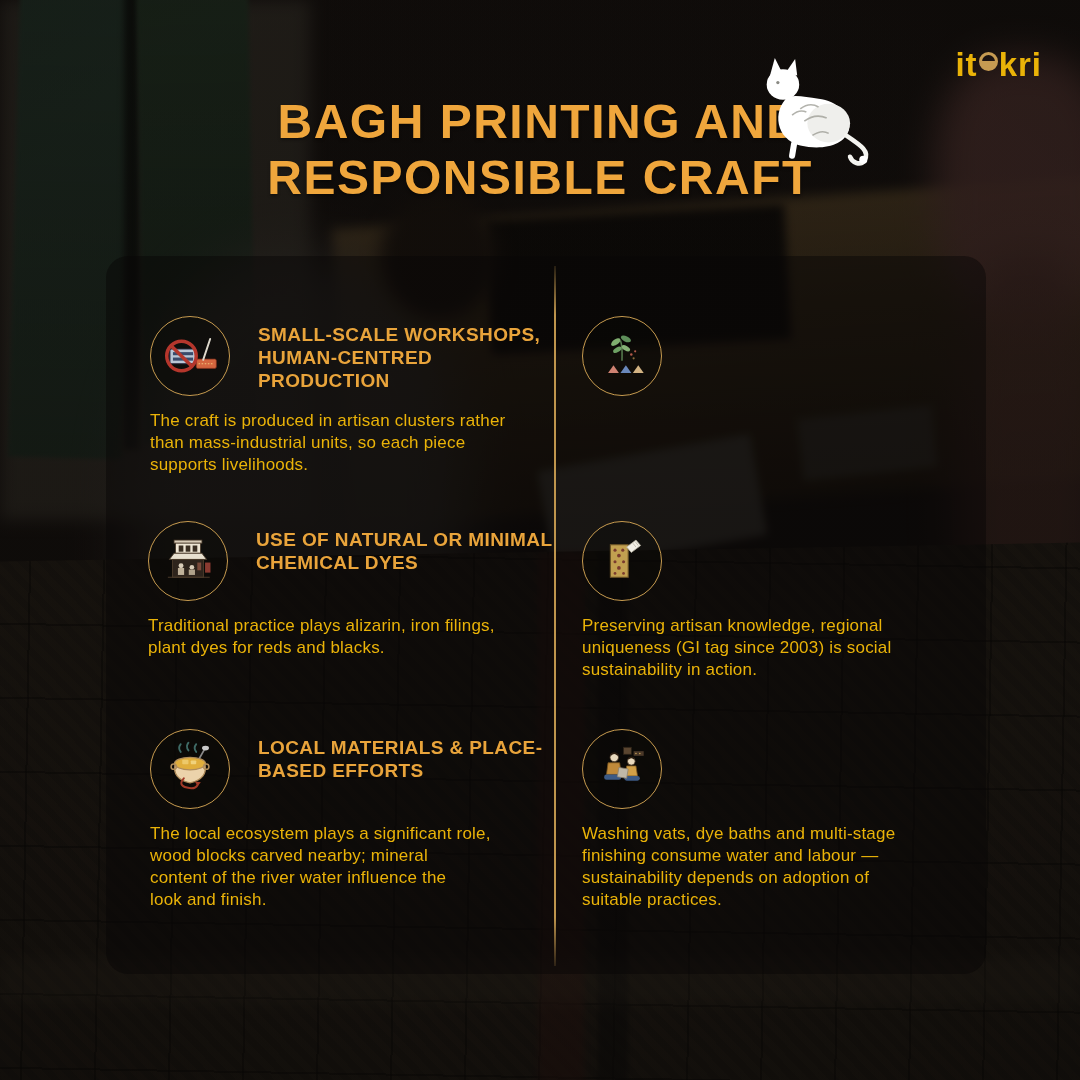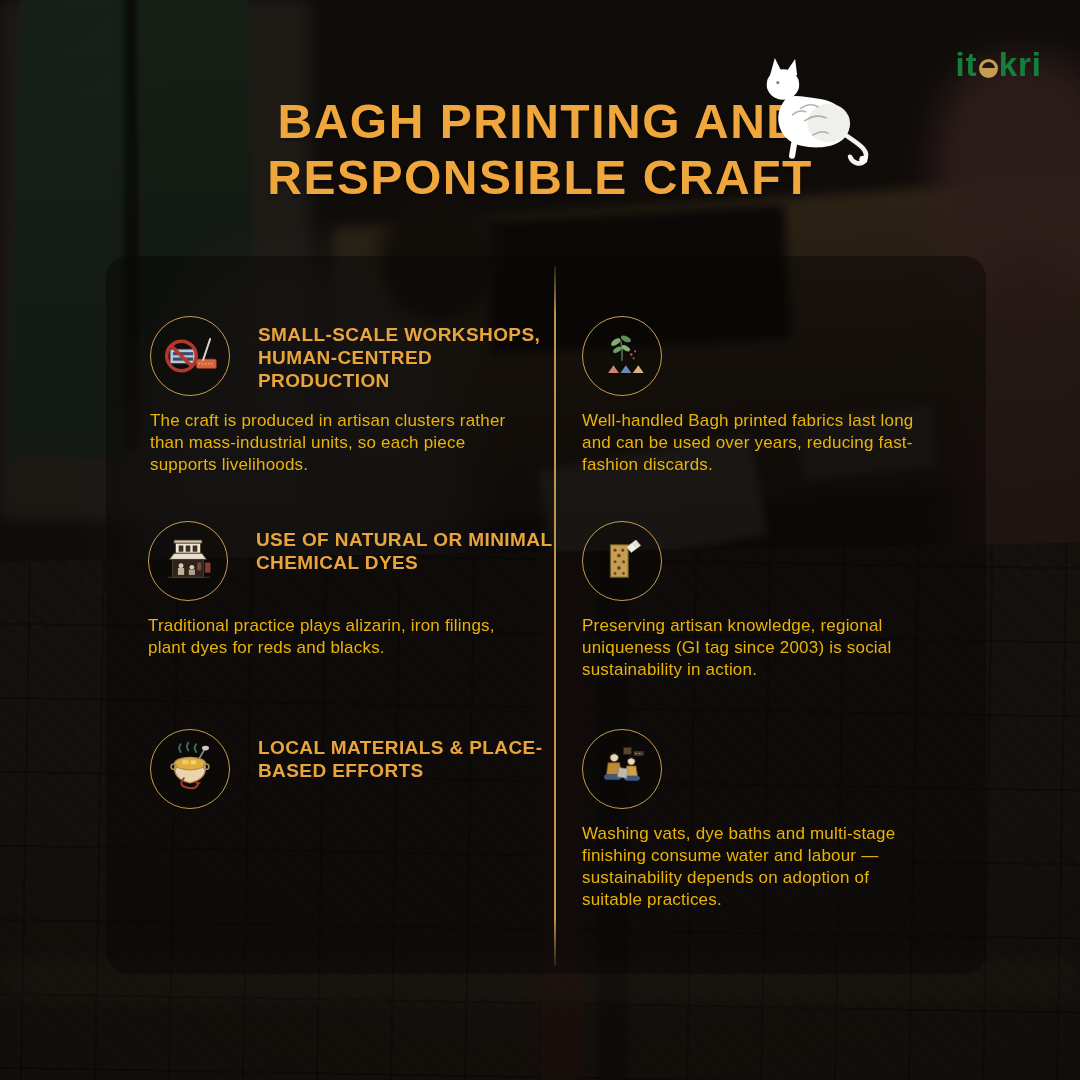--- a/index.html
+++ b/index.html
@@ -36,21 +36,21 @@
   .bg-stripe2{left:598px;top:552px;width:30px;height:530px;background:#0e0d0d;opacity:.65;filter:blur(2px);}
   .bg-band{left:0;top:958px;width:1080px;height:46px;background:#8a7a5c;opacity:.15;filter:blur(7px);}
   .overlay{position:absolute;inset:0;background:
     radial-gradient(135% 105% at 50% 40%, rgba(10,8,6,.40) 42%, rgba(6,5,4,.62) 100%),
     linear-gradient(180deg, rgba(10,8,6,.36), rgba(10,8,6,.50));}
   .panel{position:absolute;left:106px;top:256px;width:880px;height:718px;background:rgba(8,7,6,.48);border-radius:22px;}
   .divider{position:absolute;left:554px;top:266px;width:2px;height:700px;
     background:linear-gradient(180deg, rgba(200,156,80,.15), rgba(200,156,80,.95) 7%, rgba(200,156,80,.95) 93%, rgba(200,156,80,.15));}
 
   
-  .brand{position:absolute;top:46px;right:38px;color:#15803d;font-weight:bold;font-size:33px;letter-spacing:1px;display:flex;align-items:center;}
+  .brand{position:absolute;top:46px;right:38px;color:#eab308;font-weight:bold;font-size:33px;letter-spacing:1px;display:flex;align-items:flex-start;}
   .brand-o{display:inline-block;width:19px;height:19px;border:3.5px solid #C69B52;border-radius:50%;
     background:linear-gradient(to bottom, transparent 48%, #C69B52 48%);margin:6px 1px 0 1px;}
   .title{position:absolute;left:0;right:0;top:94px;text-align:center;
     font-size:48px;font-weight:bold;color:#EFA63C;letter-spacing:1.5px;line-height:1.17;
     white-space:pre-line;text-shadow:0 2px 3px rgba(0,0,0,.35);}
   .cat{position:absolute;left:747px;top:52px;width:138px;height:120px;}
 
   
   .card{position:absolute;width:414px;}
   .card-head{display:flex;gap:28px;align-items:flex-start;min-height:94px;}
@@ -146,23 +146,20 @@
           <ellipse cx="45" cy="30" rx="6" ry="3" fill="#86b276" transform="rotate(30 45 30)"></ellipse>
           <circle cx="52" cy="38" r="1.6" fill="#b35a4a"></circle>
             <circle cx="57" cy="34" r="1.4" fill="#b35a4a"></circle>
           <circle cx="55" cy="43" r="1.4" fill="#8a6a3a"></circle>
           <polygon points="22,62 29,52 36,62" fill="#cf8272"></polygon>
           <polygon points="38,62 45,52 52,62" fill="#6a88bb"></polygon>
           <polygon points="54,62 61,52 68,62" fill="#d3b383"></polygon>
         </svg>
       </div>
     </div>
-    <div class="card-body">Well-handled Bagh printed fabrics last long
-and can be used over years, reducing fast-
-fashion discards.</div>
   </div>
 
   <div class="card" id="card-2">
     <div class="card-head">
       <div class="icon-circle">
         <svg viewBox="0 0 80 80">
           <rect x="22" y="13" width="36" height="4" fill="#d9cdb8" stroke="#4a3a2a" stroke-width="1"></rect>
           <rect x="24" y="17" width="32" height="13" fill="#efe6d4" stroke="#4a3a2a" stroke-width="1"></rect>
           <rect x="28" y="20" width="6" height="8" fill="#3a2e22"></rect>
           <rect x="37" y="20" width="6" height="8" fill="#3a2e22"></rect>
@@ -223,20 +220,24 @@
           <rect x="41" y="29" width="7" height="5" rx="1" fill="#f0d27c"></rect>
           <circle cx="19" cy="37" r="3.4" fill="none" stroke="#b08c5a" stroke-width="2"></circle>
           <circle cx="61" cy="37" r="3.4" fill="none" stroke="#b08c5a" stroke-width="2"></circle>
           <path d="M32 52 q-8 9 4 12 q11 3 14 -4" stroke="#a13a28" stroke-width="2.6" fill="none" stroke-linecap="round"></path>
           <polygon points="50,62 46,56 54,57" fill="#a13a28"></polygon>
         </svg>
       </div>
       <div class="card-title">LOCAL MATERIALS &amp; PLACE-
 BASED EFFORTS</div>
     </div>
+    <div class="card-body">The local ecosystem plays a significant role,
+wood blocks carved nearby; mineral
+content of the river water influence the
+look and finish.</div>
   </div>
 
   <div class="card" id="card-5">
     <div class="card-head">
       <div class="icon-circle">
         <svg viewBox="0 0 80 80">
           <rect x="42" y="12" width="10" height="9" fill="#5a4530" stroke="#2e2318" stroke-width="1"></rect>
           <rect x="55" y="17" width="13" height="6" fill="#4a3828"></rect>
           <circle cx="58" cy="20" r="1" fill="#c9a45a"></circle>
             <circle cx="63" cy="20" r="1" fill="#c9a45a"></circle>

